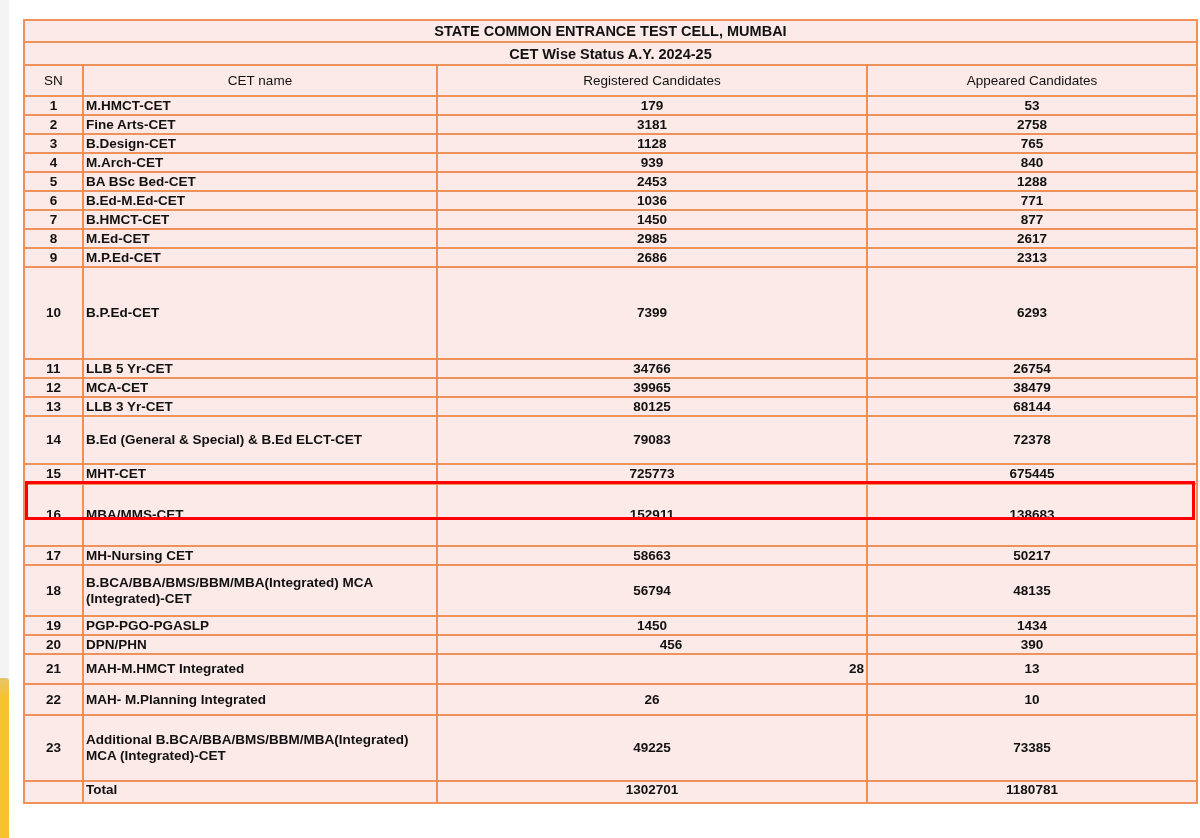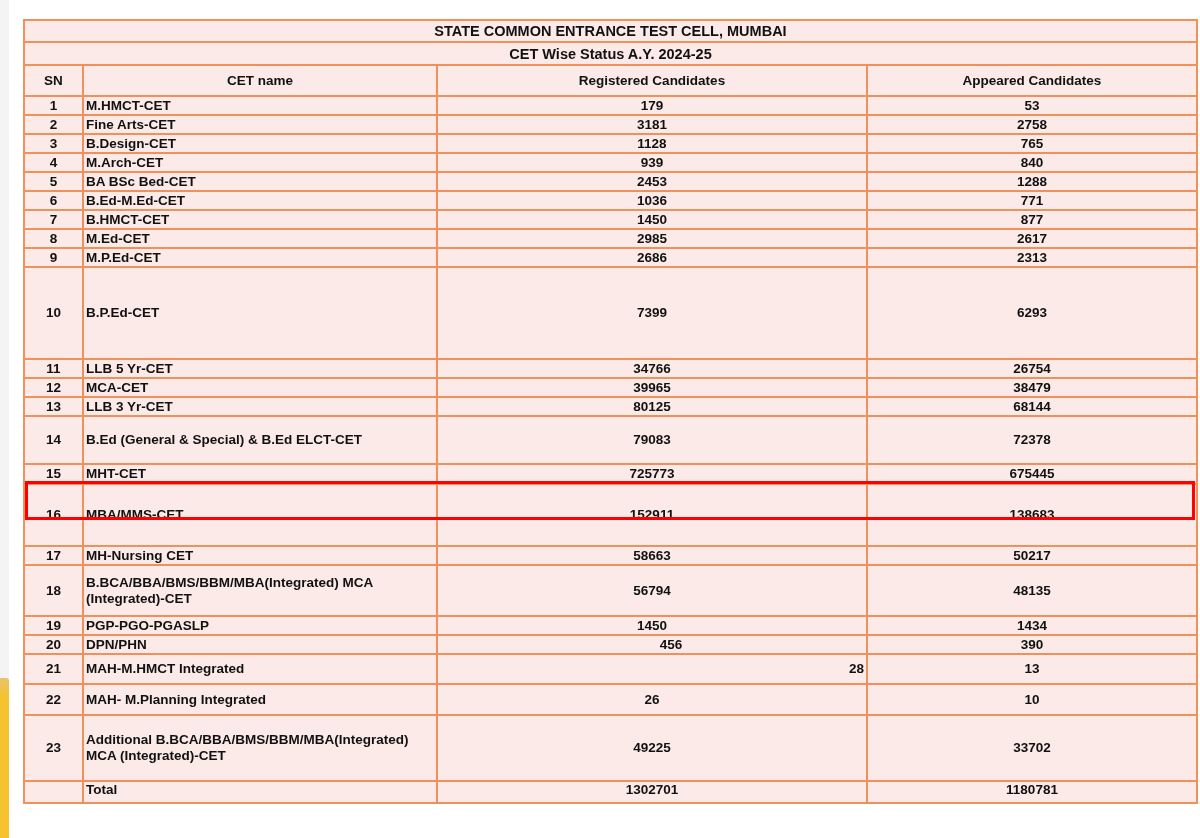--- a/index.html
+++ b/index.html
@@ -34,21 +34,21 @@
     line-height: 16px;
     vertical-align: middle;
     overflow: hidden;
   }
   .c-sn { width: 55px; text-align: center; }
   .c-name { width: 350px; text-align: left; padding-left: 2px; }
   .c-reg { width: 426px; text-align: center; }
   .c-app { text-align: center; }
   .title-row td { height: 20px; text-align: center; font-size: 14.5px; }
   .sub-row td { height: 21px; text-align: center; font-size: 14.5px; }
-  .head-row th { height: 29px; font-weight: bold; margin-top: 34px; }
+  .head-row th { height: 29px; font-weight: normal; margin-top: 34px; }
   tr.r td { height: 18px; }
   .highlight {
     position: absolute; left: 25px; top: 481px;
     width: 1164px; height: 33px;
     border: 3px solid #ff0000;
     pointer-events: none;
   }
 </style>
 </head>
 <body>
@@ -207,21 +207,21 @@
       <tr class="r">
         <td class="c-sn" style="height: 29px;">22</td>
         <td class="c-name" style="height: 29px;">MAH- M.Planning Integrated</td>
         <td class="c-reg" style="height: 29px;">26</td>
         <td class="c-app" style="height: 29px;">10</td>
       </tr>
       <tr class="r">
         <td class="c-sn" style="height: 64px;">23</td>
         <td class="c-name" style="height: 64px;">Additional B.BCA/BBA/BMS/BBM/MBA(Integrated) MCA (Integrated)-CET</td>
         <td class="c-reg" style="height: 64px;">49225</td>
-        <td class="c-app" style="height: 64px;">33702</td>
+        <td class="c-app" style="height: 64px;">73385</td>
       </tr>
       <tr class="r">
         <td class="c-sn" style="height: 20px; vertical-align: top;"></td>
         <td class="c-name" style="height: 20px; vertical-align: top;">Total</td>
         <td class="c-reg" style="height: 20px; vertical-align: top;">1302701</td>
         <td class="c-app" style="height: 20px; vertical-align: top;">1180781</td>
       </tr>
     </tbody>
 </table>
 

